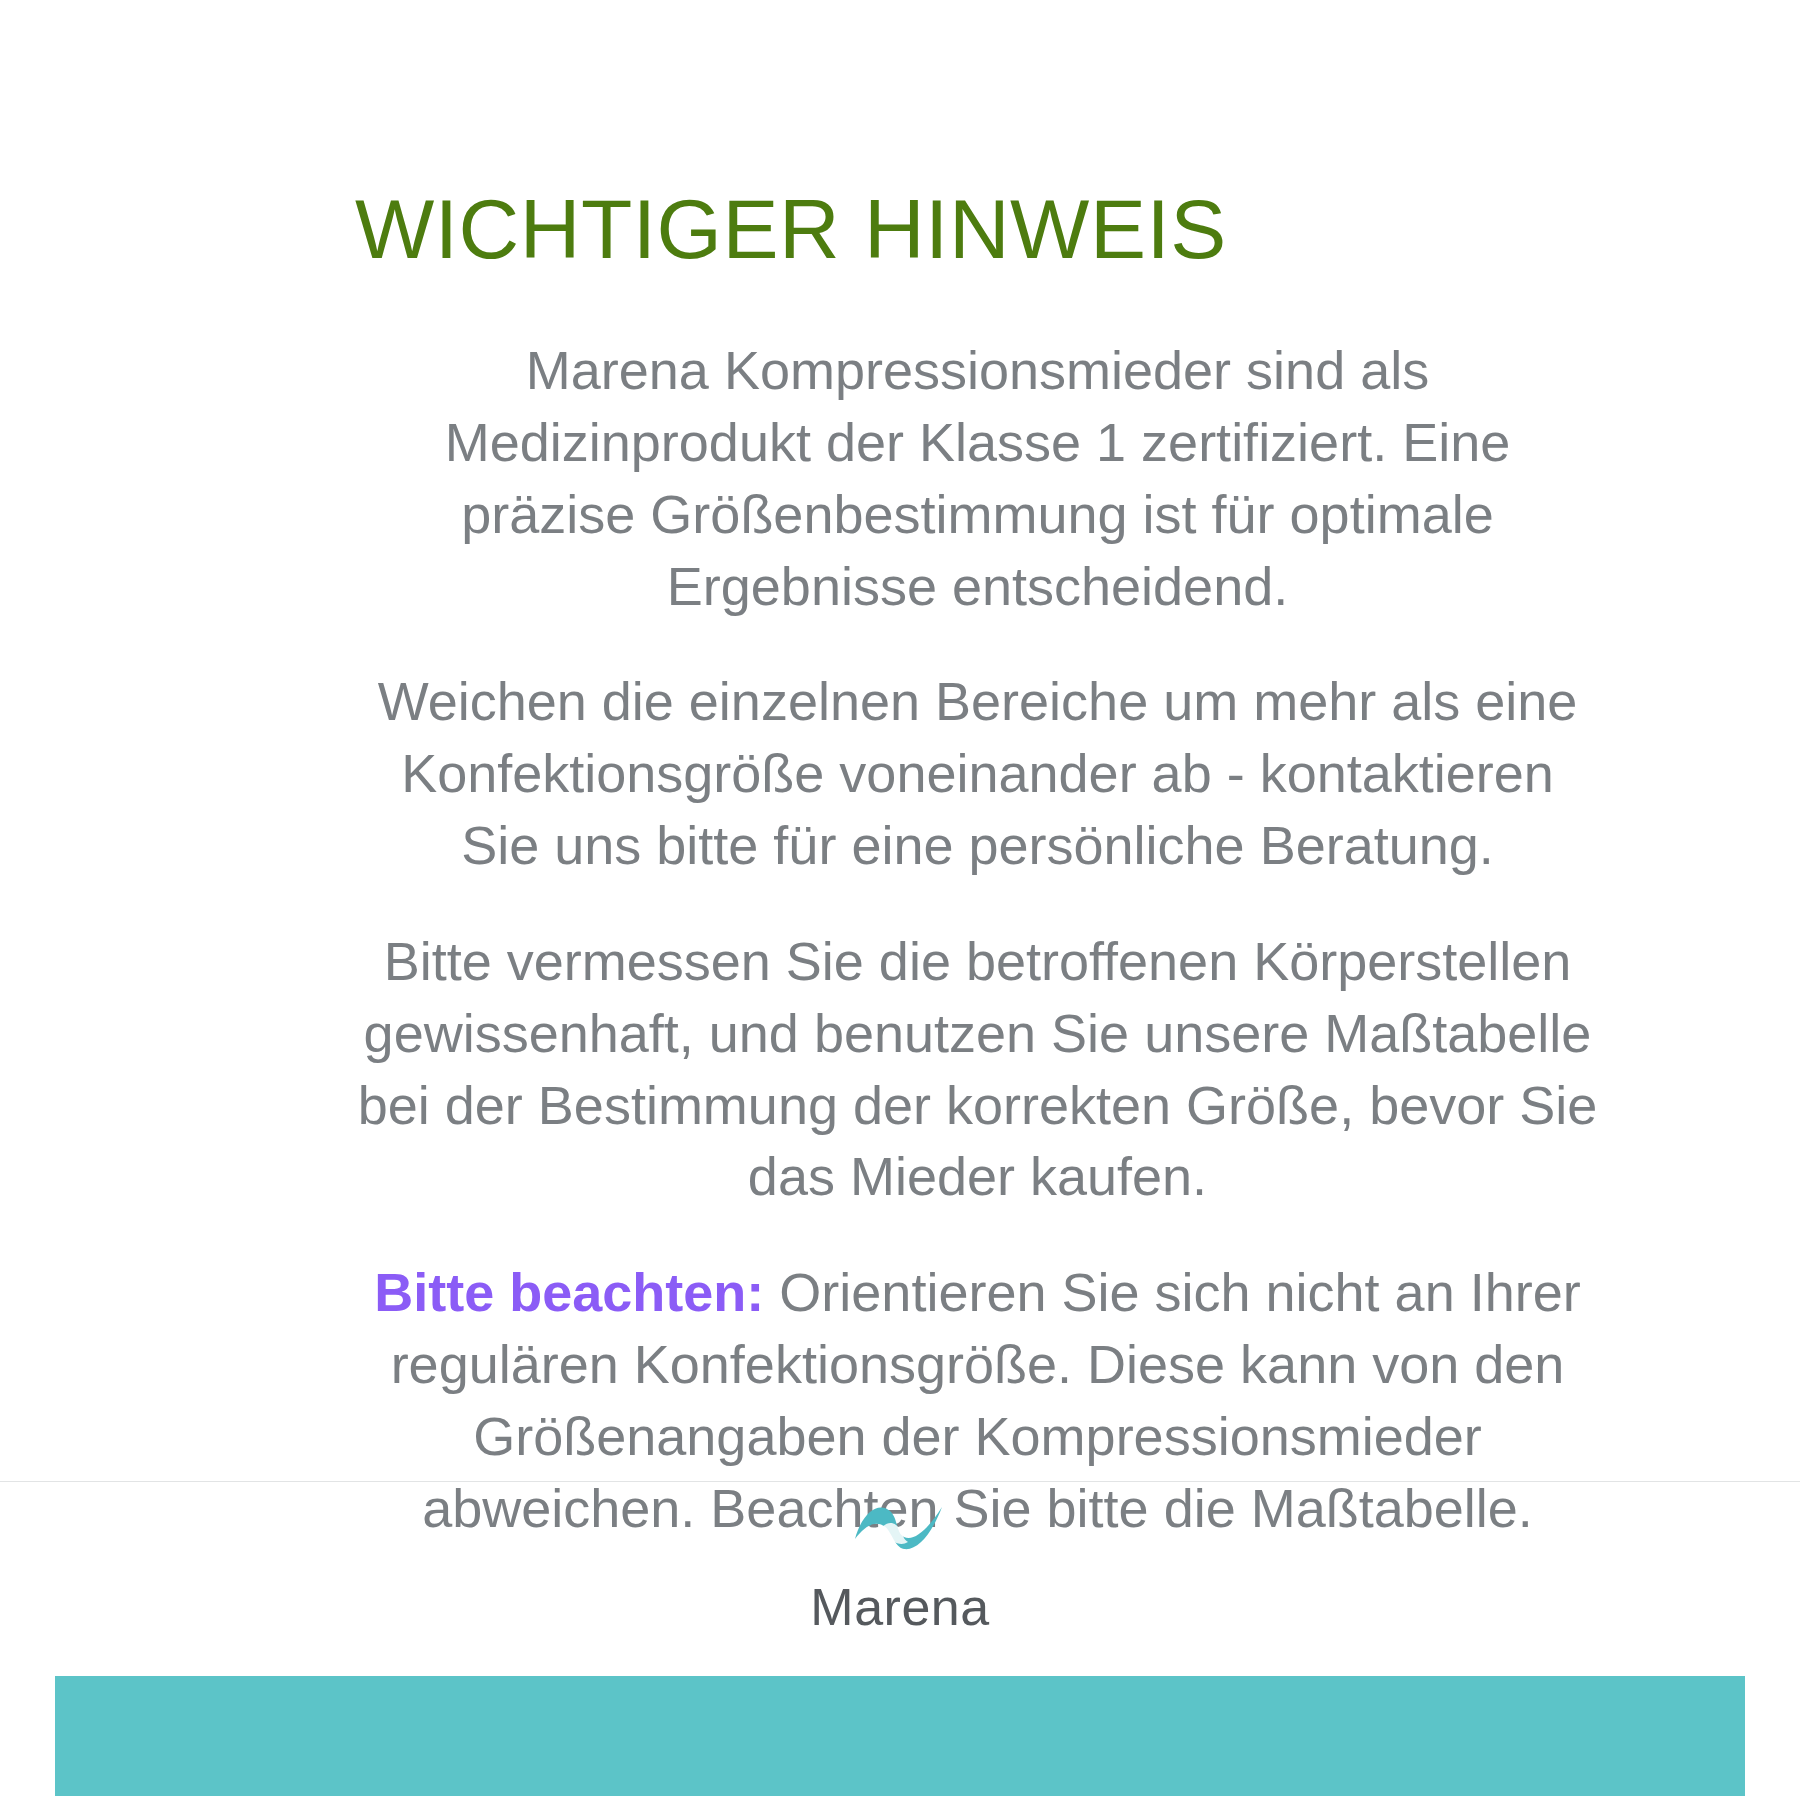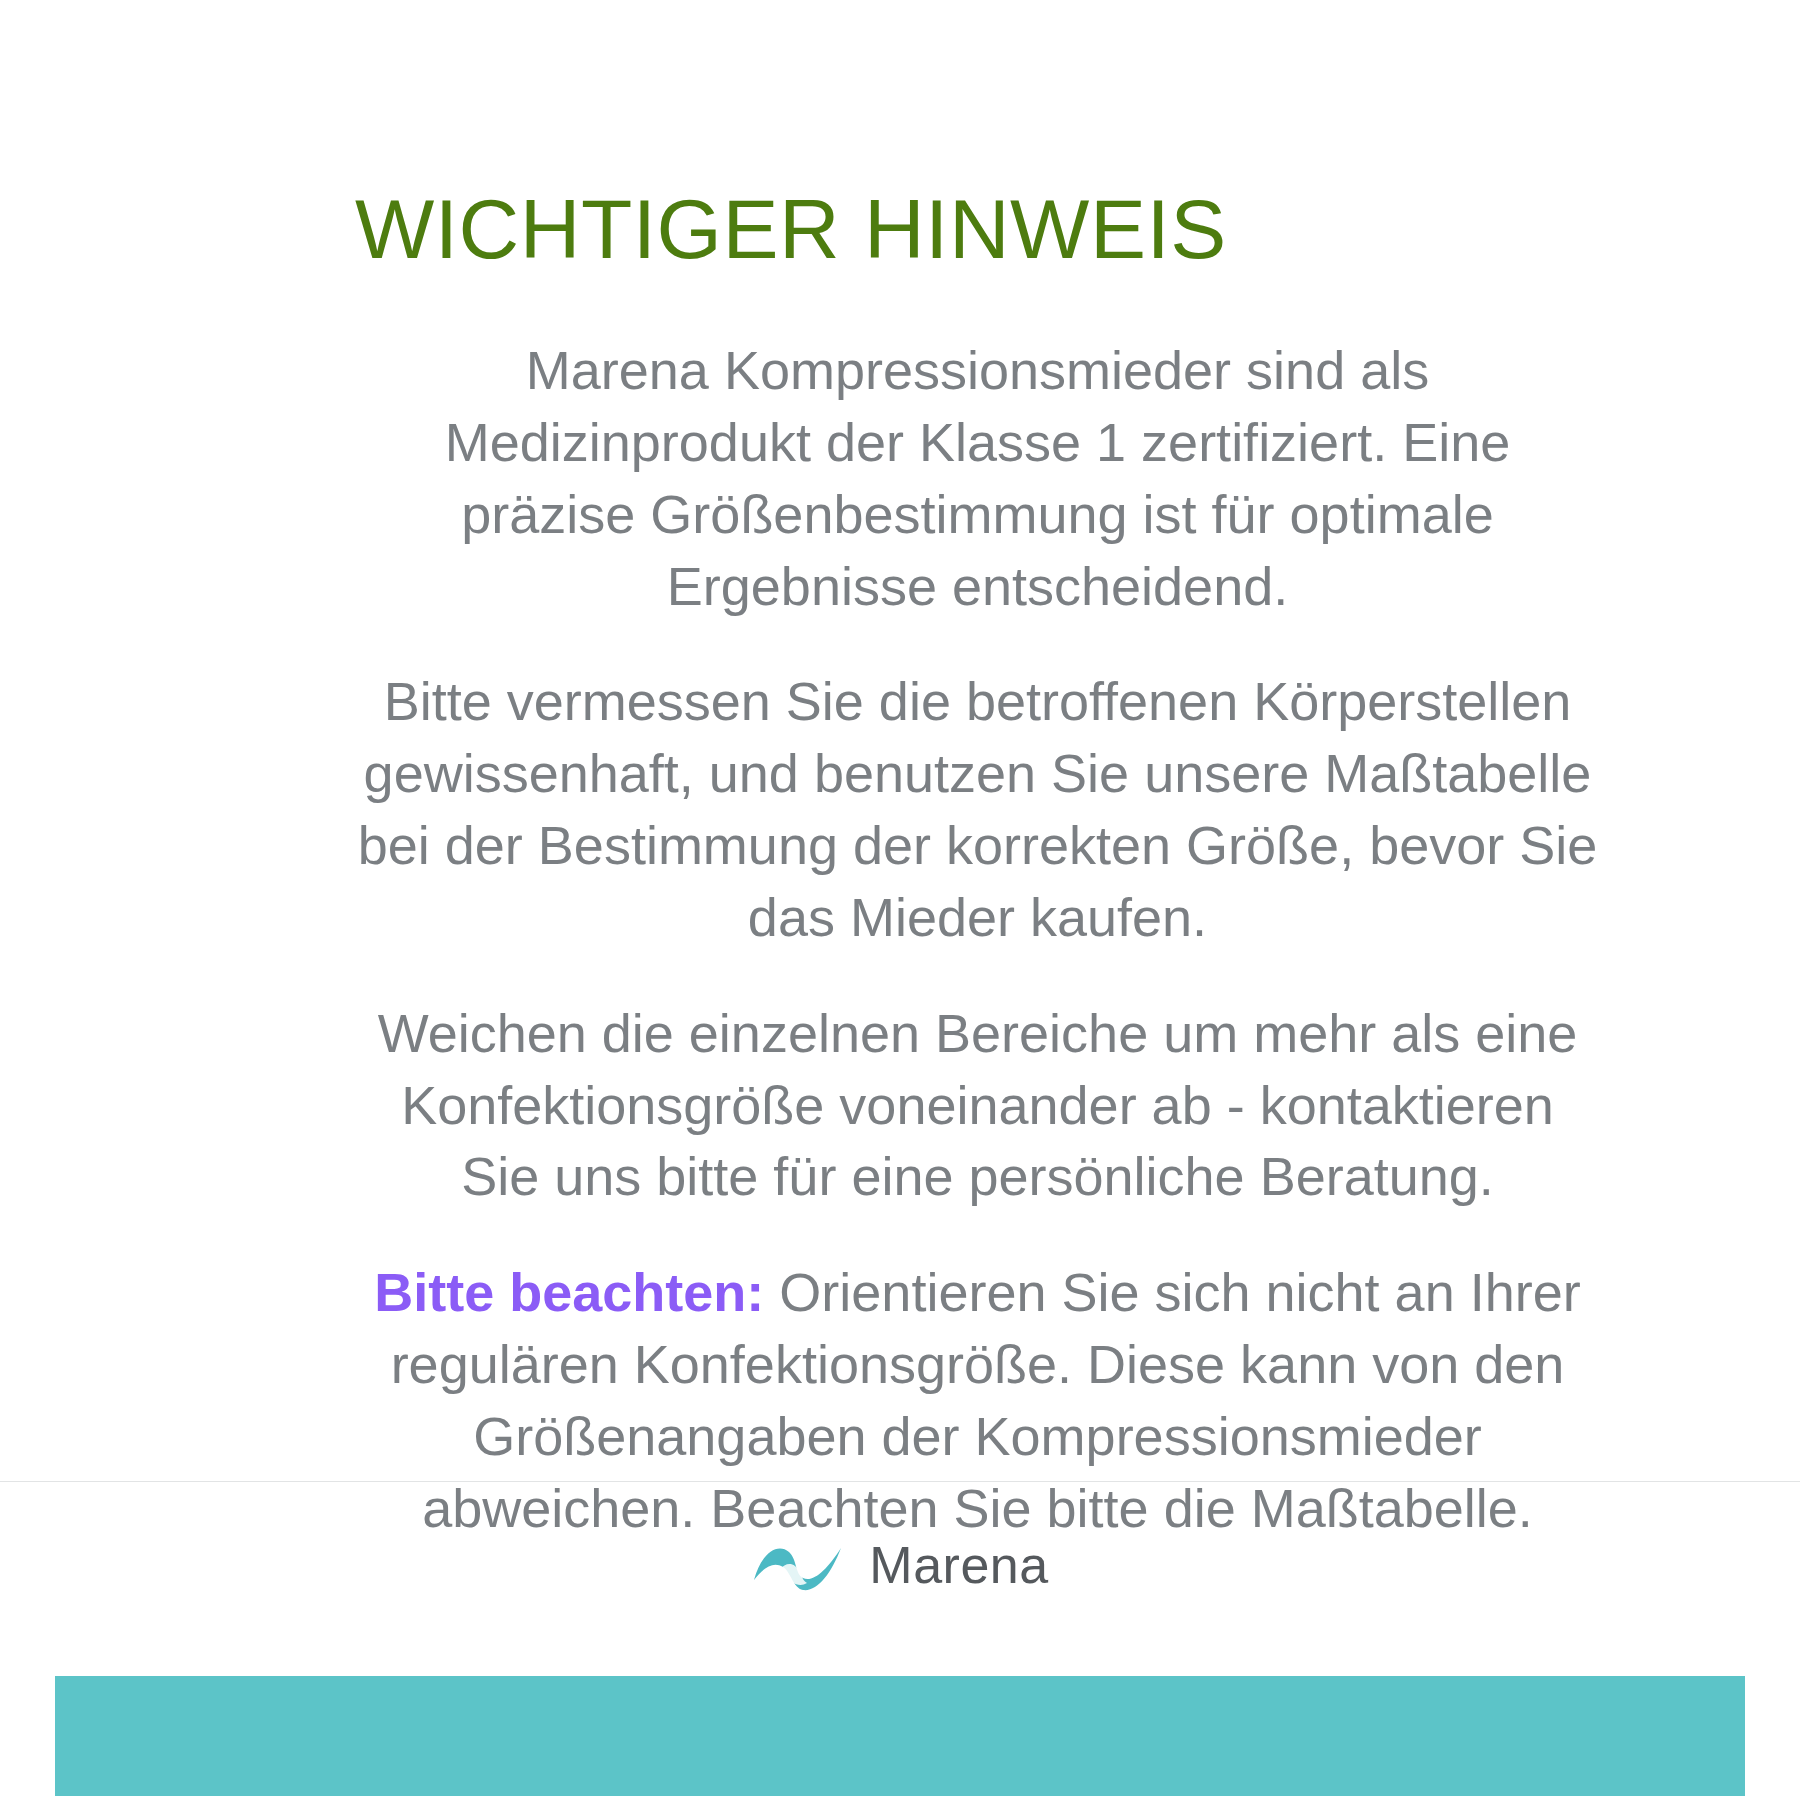--- a/index.html
+++ b/index.html
@@ -58,20 +58,21 @@
     width: 1800px;
     height: 110px;
     display: flex;
     align-items: center;
     justify-content: center;
   }
   .logo {
     display: flex;
     align-items: center;
     gap: 22px;
+    flex-direction: column;
   }
   .logo-mark {
     width: 96px;
     height: 62px;
     display: block;
   }
   .logo-text {
     font-size: 52px;
     letter-spacing: 0.5px;
     display: flex;
@@ -125,22 +126,22 @@
 </style>
 </head>
 <body>
 
 <div class="page">
 
   <div class="content">
     <h1 class="title">WICHTIGER HINWEIS</h1>
 
     <p class="para">Marena Kompressionsmieder sind als Medizinprodukt der Klasse 1 zertifiziert. Eine präzise Größenbestimmung ist für optimale Ergebnisse entscheidend.</p>
+    <p class="para">Weichen die einzelnen Bereiche um mehr als eine Konfektionsgröße voneinander ab - kontaktieren Sie uns bitte für eine persönliche Beratung.</p>
     <p class="para">Bitte vermessen Sie die betroffenen Körperstellen gewissenhaft, und benutzen Sie unsere Maßtabelle bei der Bestimmung der korrekten Größe, bevor Sie das Mieder kaufen.</p>
-    <p class="para">Weichen die einzelnen Bereiche um mehr als eine Konfektionsgröße voneinander ab - kontaktieren Sie uns bitte für eine persönliche Beratung.</p>
 
     <p class="para last"><span class="lead">Bitte beachten:</span><span> Orientieren Sie sich nicht an Ihrer regulären Konfektionsgröße. Diese kann von den Größenangaben der Kompressionsmieder abweichen. Beachten Sie bitte die Maßtabelle.</span></p>
   </div>
 
   <div class="hr-line"></div>
 
   <div class="logo-area">
     <div class="logo">
       <span class="logo-mark">
         <svg class="logo-mark" viewBox="0 0 96 62" xmlns="http://www.w3.org/2000/svg">

